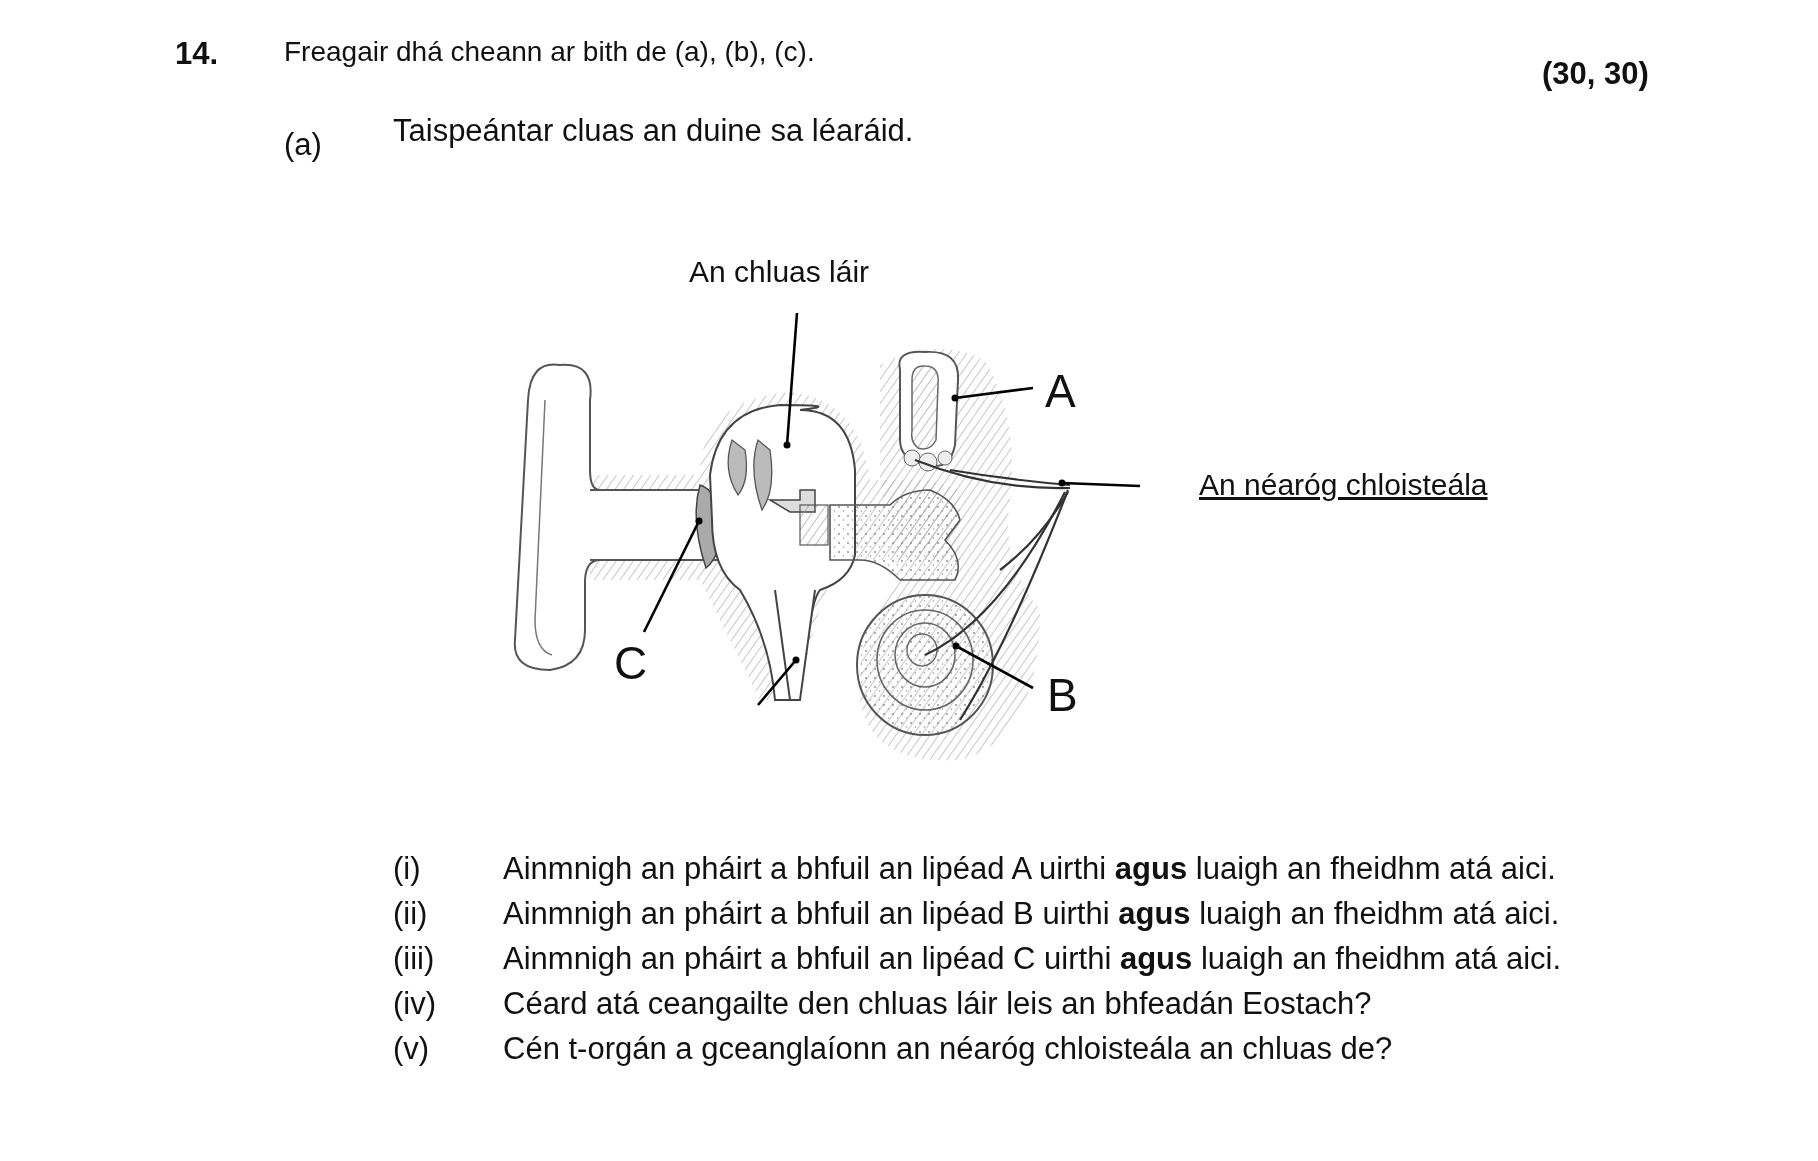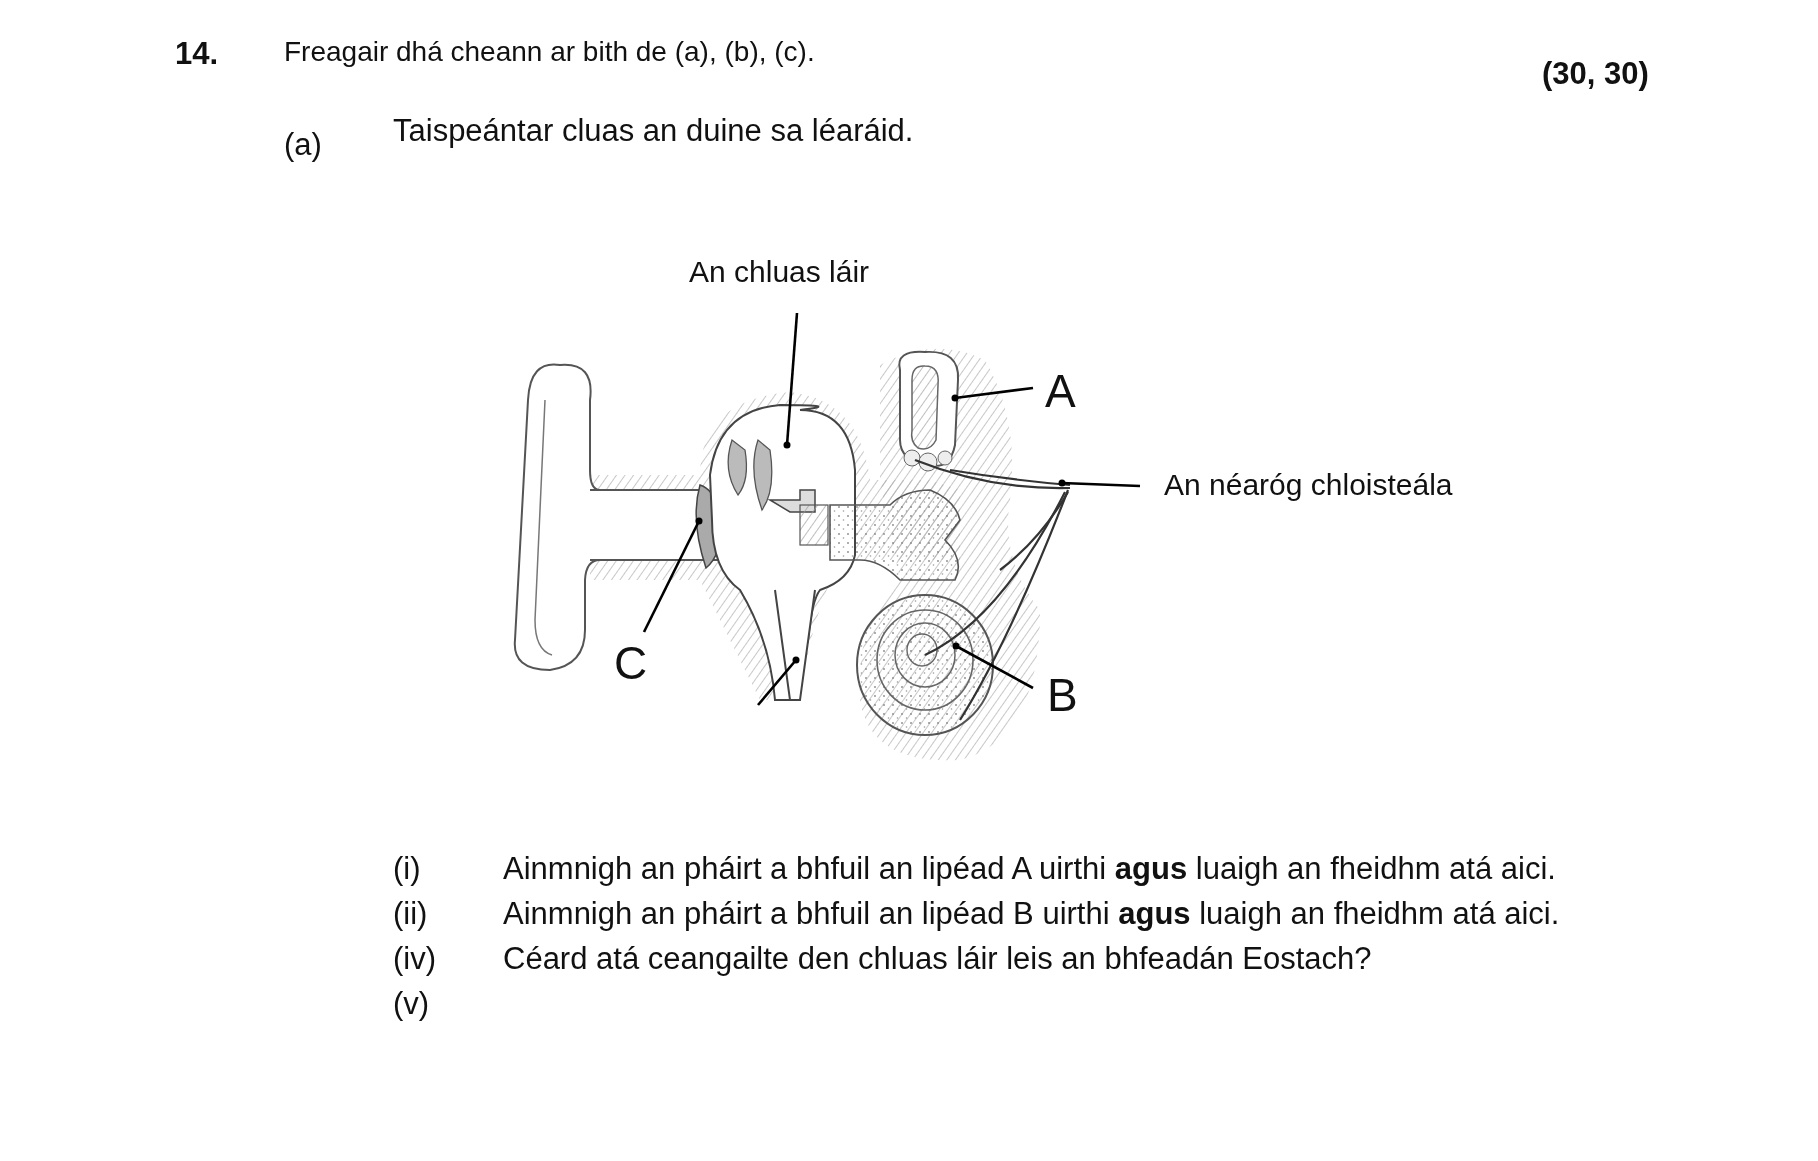--- a/index.html
+++ b/index.html
@@ -113,35 +113,40 @@
       <circle cx="787" cy="445" r="3.5"></circle>
       <circle cx="955" cy="398" r="3.5"></circle>
       <circle cx="1062" cy="483" r="3.5"></circle>
       <circle cx="699" cy="521" r="3.5"></circle>
       <circle cx="796" cy="660" r="3.5"></circle>
       <circle cx="956" cy="646" r="3.5"></circle>
     </g>
   </svg>
 
   <div class="diag-label" style="left:689px; top:255px;">An chluas láir</div>
-  <div class="diag-label" style="left:1164px; top:468px;">An néaróg chloisteála</div>
+  <div class="diag-label" style="left:1199px; top:468px;text-decoration:underline;">An néaróg chloisteála</div>
   <div class="diag-letter" style="left:1045px; top:368px;">A</div>
   <div class="diag-letter" style="left:1047px; top:672px;">B</div>
   <div class="diag-letter" style="left:614px; top:640px;">C</div>
 </div>
 
 <div class="questions">
   <div class="q-row">
     <span class="q-roman">(i)</span>
     <span class="q-text"><span>Ainmnigh an pháirt a bhfuil an lipéad A uirthi </span><b>agus</b><span> luaigh an fheidhm atá aici.</span></span>
   </div>
   <div class="q-row">
     <span class="q-roman">(ii)</span>
     <span class="q-text"><span>Ainmnigh an pháirt a bhfuil an lipéad B uirthi </span><b>agus</b><span> luaigh an fheidhm atá aici.</span></span>
   </div>
   <div class="q-row">
+    <span class="q-roman">(iii)</span>
+    <span class="q-text"><span>Ainmnigh an pháirt a bhfuil an lipéad C uirthi </span><b>agus</b><span> luaigh an fheidhm atá aici.</span></span>
+  </div>
+  <div class="q-row">
     <span class="q-roman">(iv)</span>
     <span class="q-text">Céard atá ceangailte den chluas láir leis an bhfeadán Eostach?</span>
   </div>
   <div class="q-row">
     <span class="q-roman">(v)</span>
+    <span class="q-text">Cén t-orgán a gceanglaíonn an néaróg chloisteála an chluas de?</span>
   </div>
 </div>
 
 </body></html>

